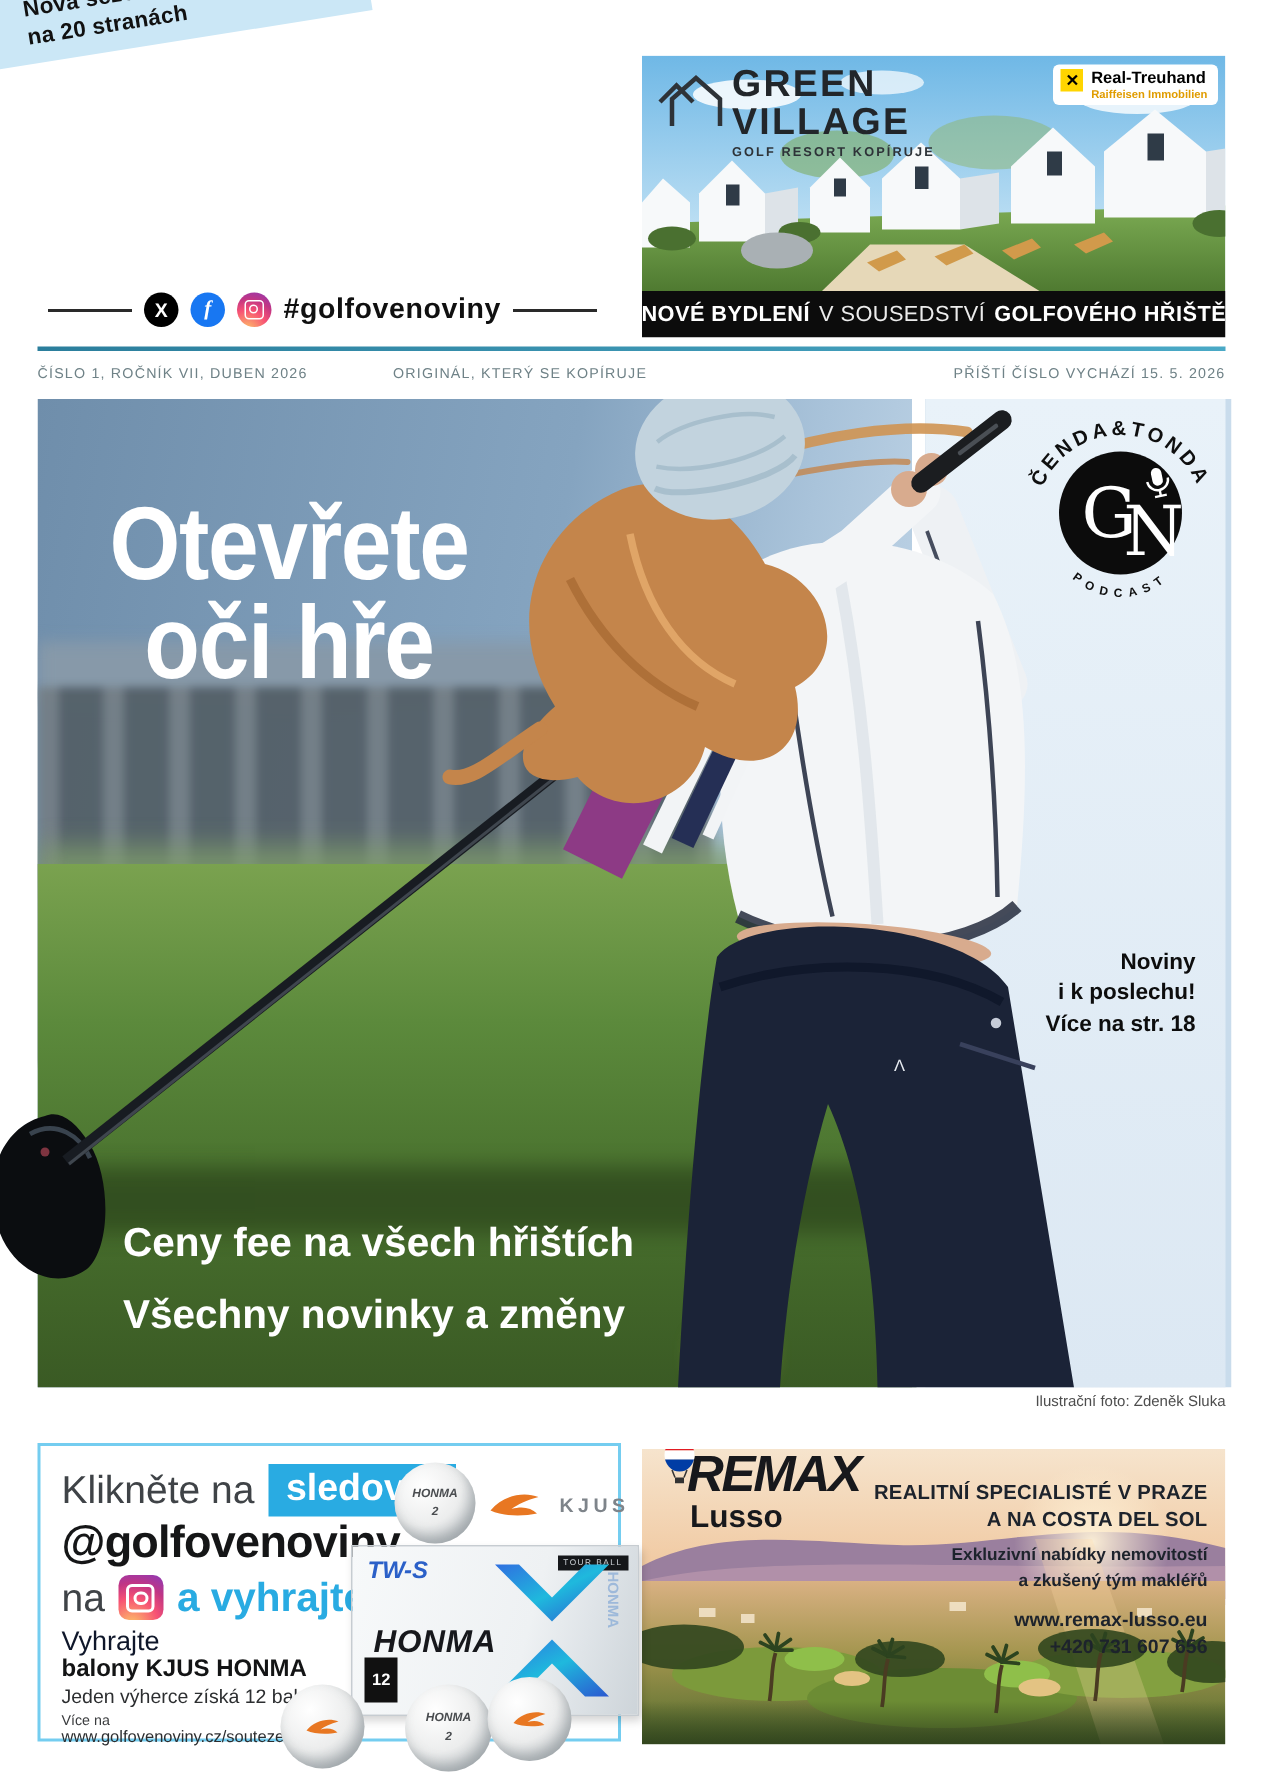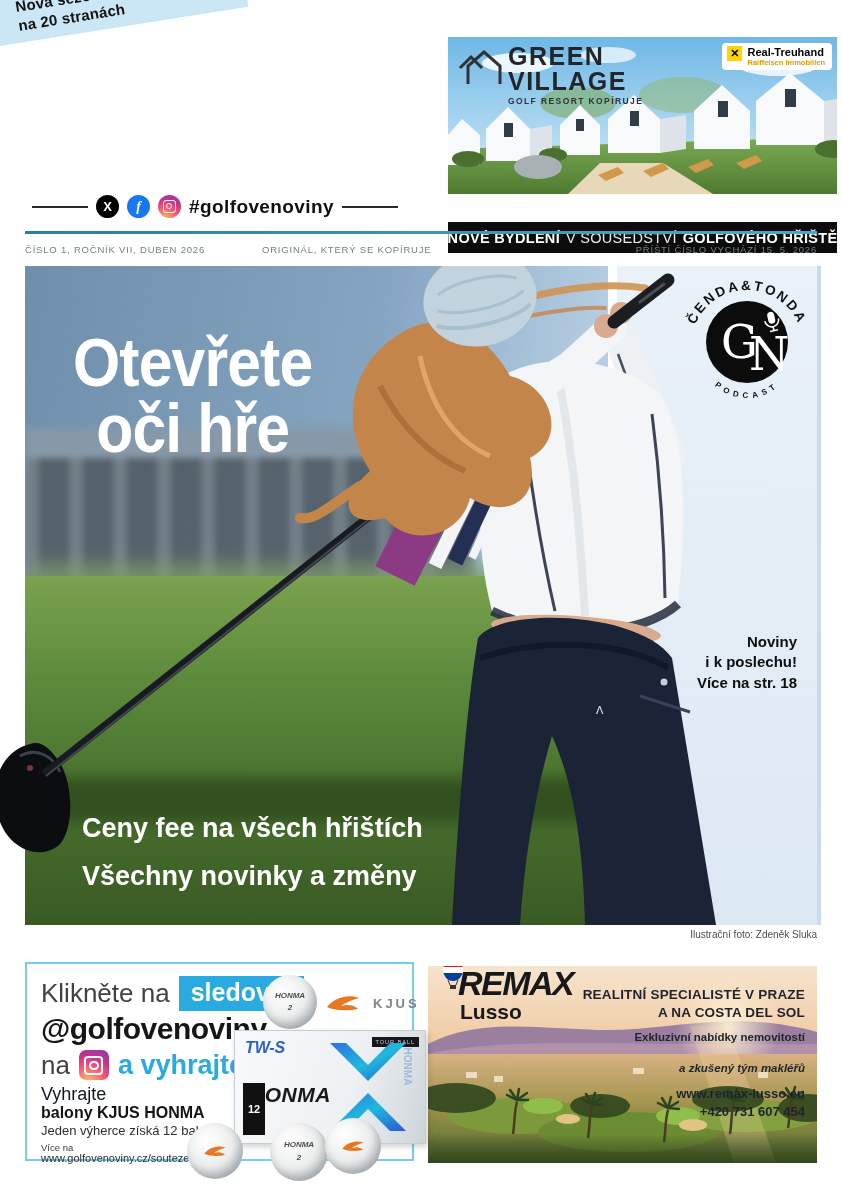--- a/index.html
+++ b/index.html
@@ -20,21 +20,21 @@
   .sicon{width:23px;height:23px;border-radius:50%;display:flex;align-items:center;justify-content:center;
          color:#fff;font-weight:700;font-size:14px;flex:0 0 auto;}
   .x-bg{background:#000;font-size:13px;}
   .fb-bg{background:#1877f2;font-family:"Liberation Serif",serif;font-style:italic;}
   .ig-bg{background:radial-gradient(circle at 30% 110%,#fdc468 0%,#f75274 45%,#c13584 70%,#8a3ab9 100%);}
   .ig-cam{width:11px;height:11px;border:1.6px solid #fff;border-radius:3px;position:relative;}
   .ig-cam:after{content:"";position:absolute;left:2.4px;top:2.4px;width:4px;height:4px;border:1.4px solid #fff;border-radius:50%;}
   .hashtag{font-size:19px;font-weight:600;color:#101010;letter-spacing:.4px;}
 
   
-  .gv-ad{position:absolute;left:428px;top:37px;width:389px;height:216px;overflow:hidden;cursor:pointer;margin-left:20px;}
+  .gv-ad{position:absolute;left:428px;top:37px;width:389px;height:188px;overflow:hidden;cursor:pointer;}
   .gv-photo{position:absolute;inset:0 0 31px 0;}
   .gv-logo{position:absolute;left:10px;top:7px;display:flex;gap:6px;z-index:3;}
   .gv-logo-text div{line-height:1;}
   .gv-brand{font-size:25px;font-weight:600;color:#22262a;letter-spacing:1.5px;}
   .gv-sub{font-size:8.5px;font-weight:600;color:#2e3338;letter-spacing:1.4px;margin-top:3px;}
   .rt-badge{position:absolute;right:5px;top:6px;background:#fff;border-radius:4px;padding:3px 7px 3px 5px;
             display:flex;gap:5px;align-items:flex-start;z-index:3;}
   .rt-icon{width:15px;height:15px;background:#ffd500;color:#000;font-size:11px;font-weight:800;
            display:flex;align-items:center;justify-content:center;}
   .rt-name{font-size:11px;font-weight:800;color:#000;line-height:1.1;}
@@ -95,21 +95,21 @@
   .ball{position:absolute;border-radius:50%;
         background:radial-gradient(circle at 35% 30%,#ffffff 0%,#eceded 50%,#c9cdd0 78%,#a2a8ab 100%);
         box-shadow:inset -3px -5px 8px rgba(90,100,105,.35);z-index:3;}
   .ball .bl{position:absolute;width:100%;text-align:center;font-size:8px;font-weight:700;color:#4a4d50;font-style:italic;}
   .honma-box{position:absolute;left:207px;top:66px;width:190px;height:112px;z-index:2;
              background:linear-gradient(105deg,#f7f9fa 0%,#eef1f3 60%,#dfe4e8 78%,#cdd4d9 100%);
              border:1px solid #c6ccd1;box-shadow:2px 3px 6px rgba(0,0,0,.18);}
   .hb-model{position:absolute;left:10px;top:8px;color:#2b60c8;font-weight:800;font-style:italic;font-size:16px;}
   .hb-brand{position:absolute;left:14px;top:52px;color:#17181c;font-weight:800;font-size:21px;font-style:italic;letter-spacing:.5px;}
   .hb-count{position:absolute;left:8px;bottom:8px;background:#111;color:#fff;font-size:11px;font-weight:800;
-            padding:20px 5px;}
+            padding:9px 5px;}
   .hb-tag{position:absolute;right:6px;top:6px;background:#15171a;color:#cfd4d9;font-size:5.5px;padding:2px 4px;letter-spacing:1px;}
   .hb-side{position:absolute;right:-2px;top:30px;color:#8fb0d8;font-size:10px;font-weight:700;
            transform:rotate(90deg);transform-origin:center;opacity:.8;}
 
   
   .remax-ad{position:absolute;left:428px;top:966px;width:389px;height:197px;overflow:hidden;cursor:pointer;}
   .remax-logo{position:absolute;left:18px;top:0;z-index:3;}
   .rm-word{font-size:34px;font-weight:800;font-style:italic;color:#17181c;letter-spacing:-1.5px;line-height:1;margin-left:12px;}
   .rm-sub{font-size:21px;font-weight:700;color:#17181c;margin-left:14px;line-height:1;margin-top:1px;}
   .rm-balloon{position:absolute;left:-4px;top:-7px;}
@@ -486,19 +486,19 @@
         <line x1="16" y1="21" x2="14" y2="26" stroke="#333" stroke-width="1"></line>
         <rect x="8" y="26" width="6" height="4" fill="#333"></rect>
       </svg>
       <div class="rm-word">REMAX</div>
       <div class="rm-sub">Lusso</div>
     </div>
     <div class="remax-copy">
       <div class="rm-h">REALITNÍ SPECIALISTÉ V PRAZE</div>
       <div class="rm-h">A NA COSTA DEL SOL</div>
       <div class="rm-s">Exkluzivní nabídky nemovitostí</div>
-      <div class="rm-s" style="margin-top:16px;font-style:italic;">a zkušený tým makléřů</div>
+      <div class="rm-s" style="margin-top:2px;">a zkušený tým makléřů</div>
       <div class="rm-w">www.remax-lusso.eu</div>
-      <div class="rm-w" style="margin-top:0;">+420 731 607 454</div>
+      <div class="rm-w" style="margin-top:0;">+420 731 607 656</div>
     </div>
   </div>
 
 </div>
 
 </body></html>

